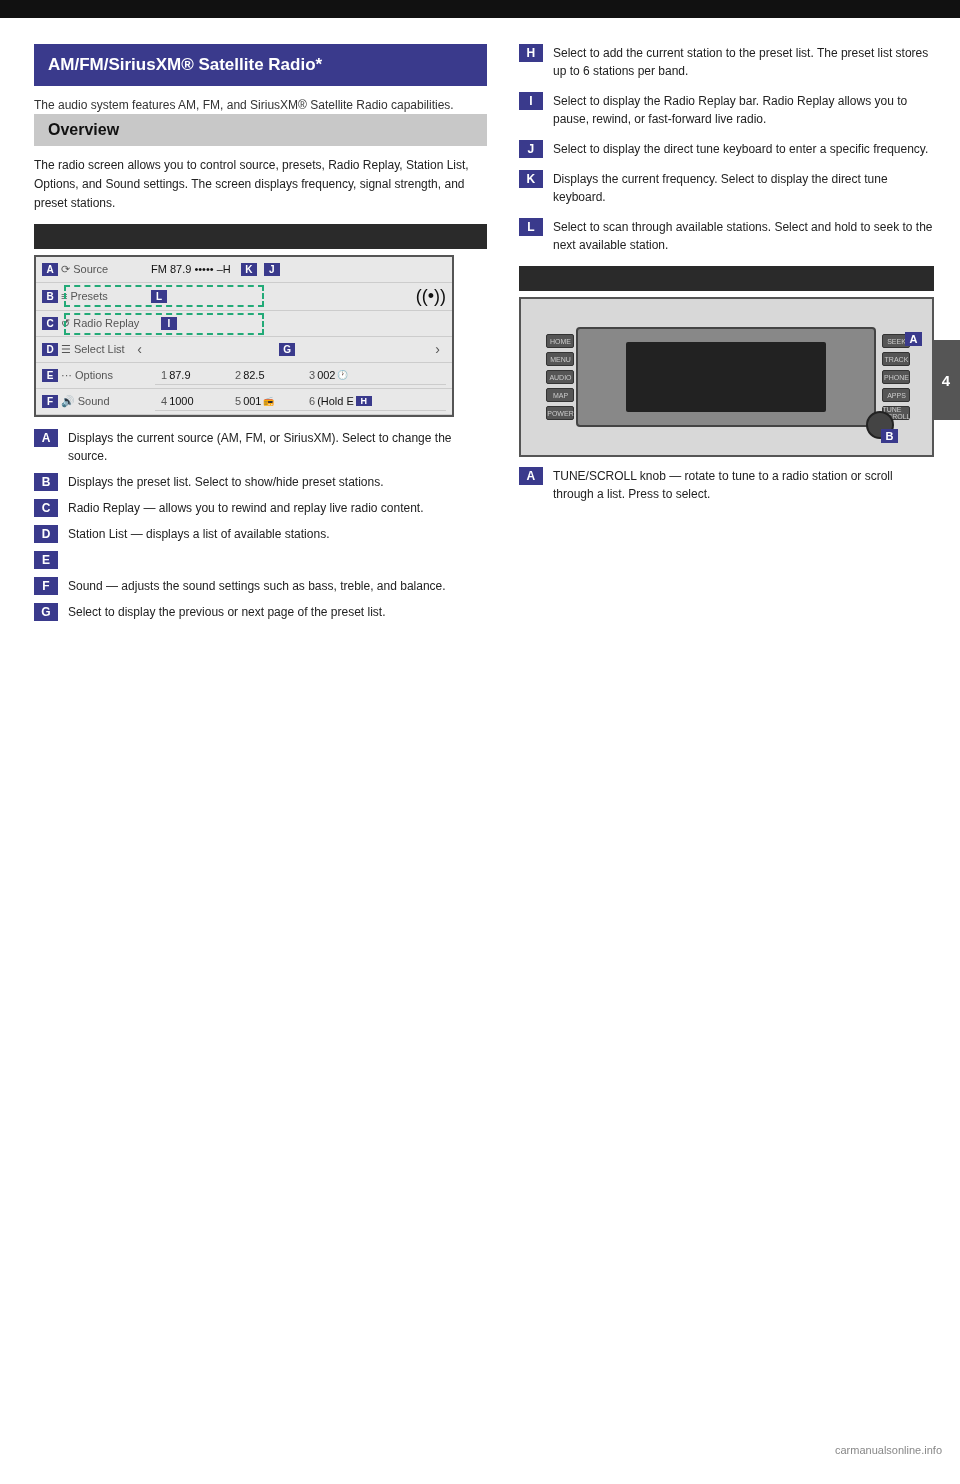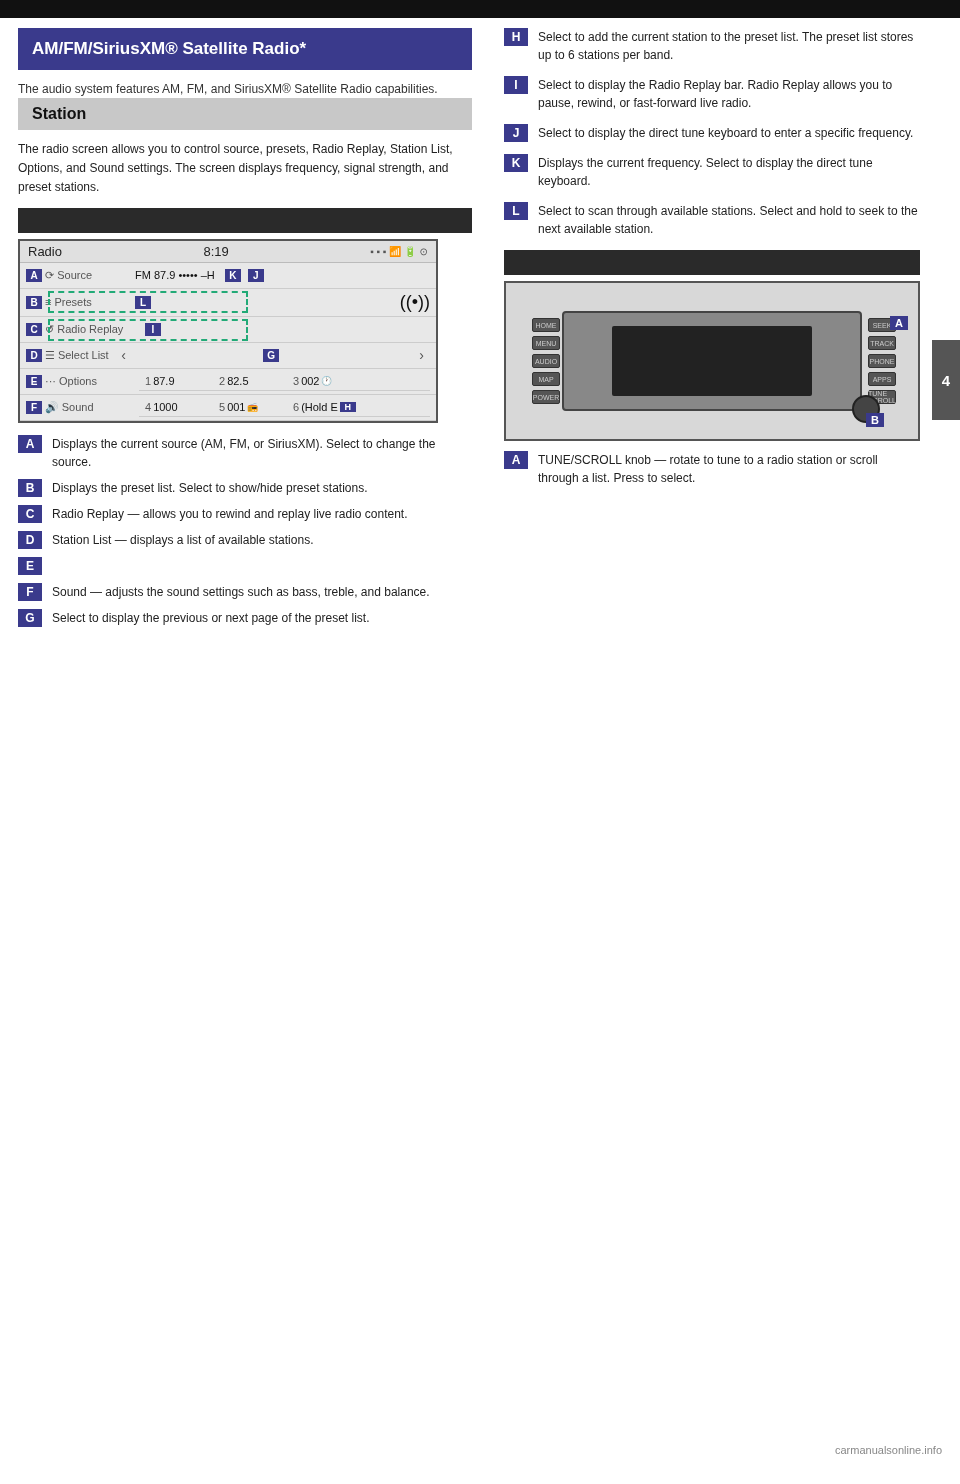--- a/index.html
+++ b/index.html
@@ -32,21 +32,21 @@
       align-items: center;
       justify-content: center;
       color: #fff;
       font-size: 15px;
       font-weight: bold;
       z-index: 10;
     }
 
     .main-content {
       display: flex;
-      padding: 0;
+      padding: 16px;
     }
 
     .left-col {
       width: 490px;
       padding: 10px 18px 10px 18px;
     }
 
     .right-col {
       width: 440px;
       padding: 10px 10px 10px 14px;
@@ -375,36 +375,31 @@
 
     <div class="title-block">
       <span>AM/FM/SiriusXM® Satellite Radio*</span>
     </div>
 
     <div class="section-divider-text">
       <span>The audio system features AM, FM, and SiriusXM® Satellite Radio capabilities.</span>
     </div>
 
     <div class="overview-block">
-      <span>Station</span>
+      <span>Overview</span>
     </div>
 
     <div class="overview-text">
       <span>The radio screen allows you to control source, presets, Radio Replay, Station List, Options, and Sound settings. The screen displays frequency, signal strength, and preset stations.</span>
     </div>
 
     <div class="screen-section-label">&nbsp;</div>
 
     <div class="radio-screen">
 
-      <div class="radio-screen-header">
-        <span class="radio-title">Radio</span>
-        <span class="radio-time">8:19</span>
-        <span class="radio-icons">▪ ▪ ▪ 📶 🔋 ⊙</span>
-      </div>
 
       <div class="radio-row">
         <span class="badge">A</span>
         <span class="row-label">⟳ Source</span>
         <div class="frequency-area">
           <span>FM 87.9 ••••• –H</span>
           <span class="badge" style="margin-left:6px;">K</span>
           <span class="badge">J</span>
         </div>
 

